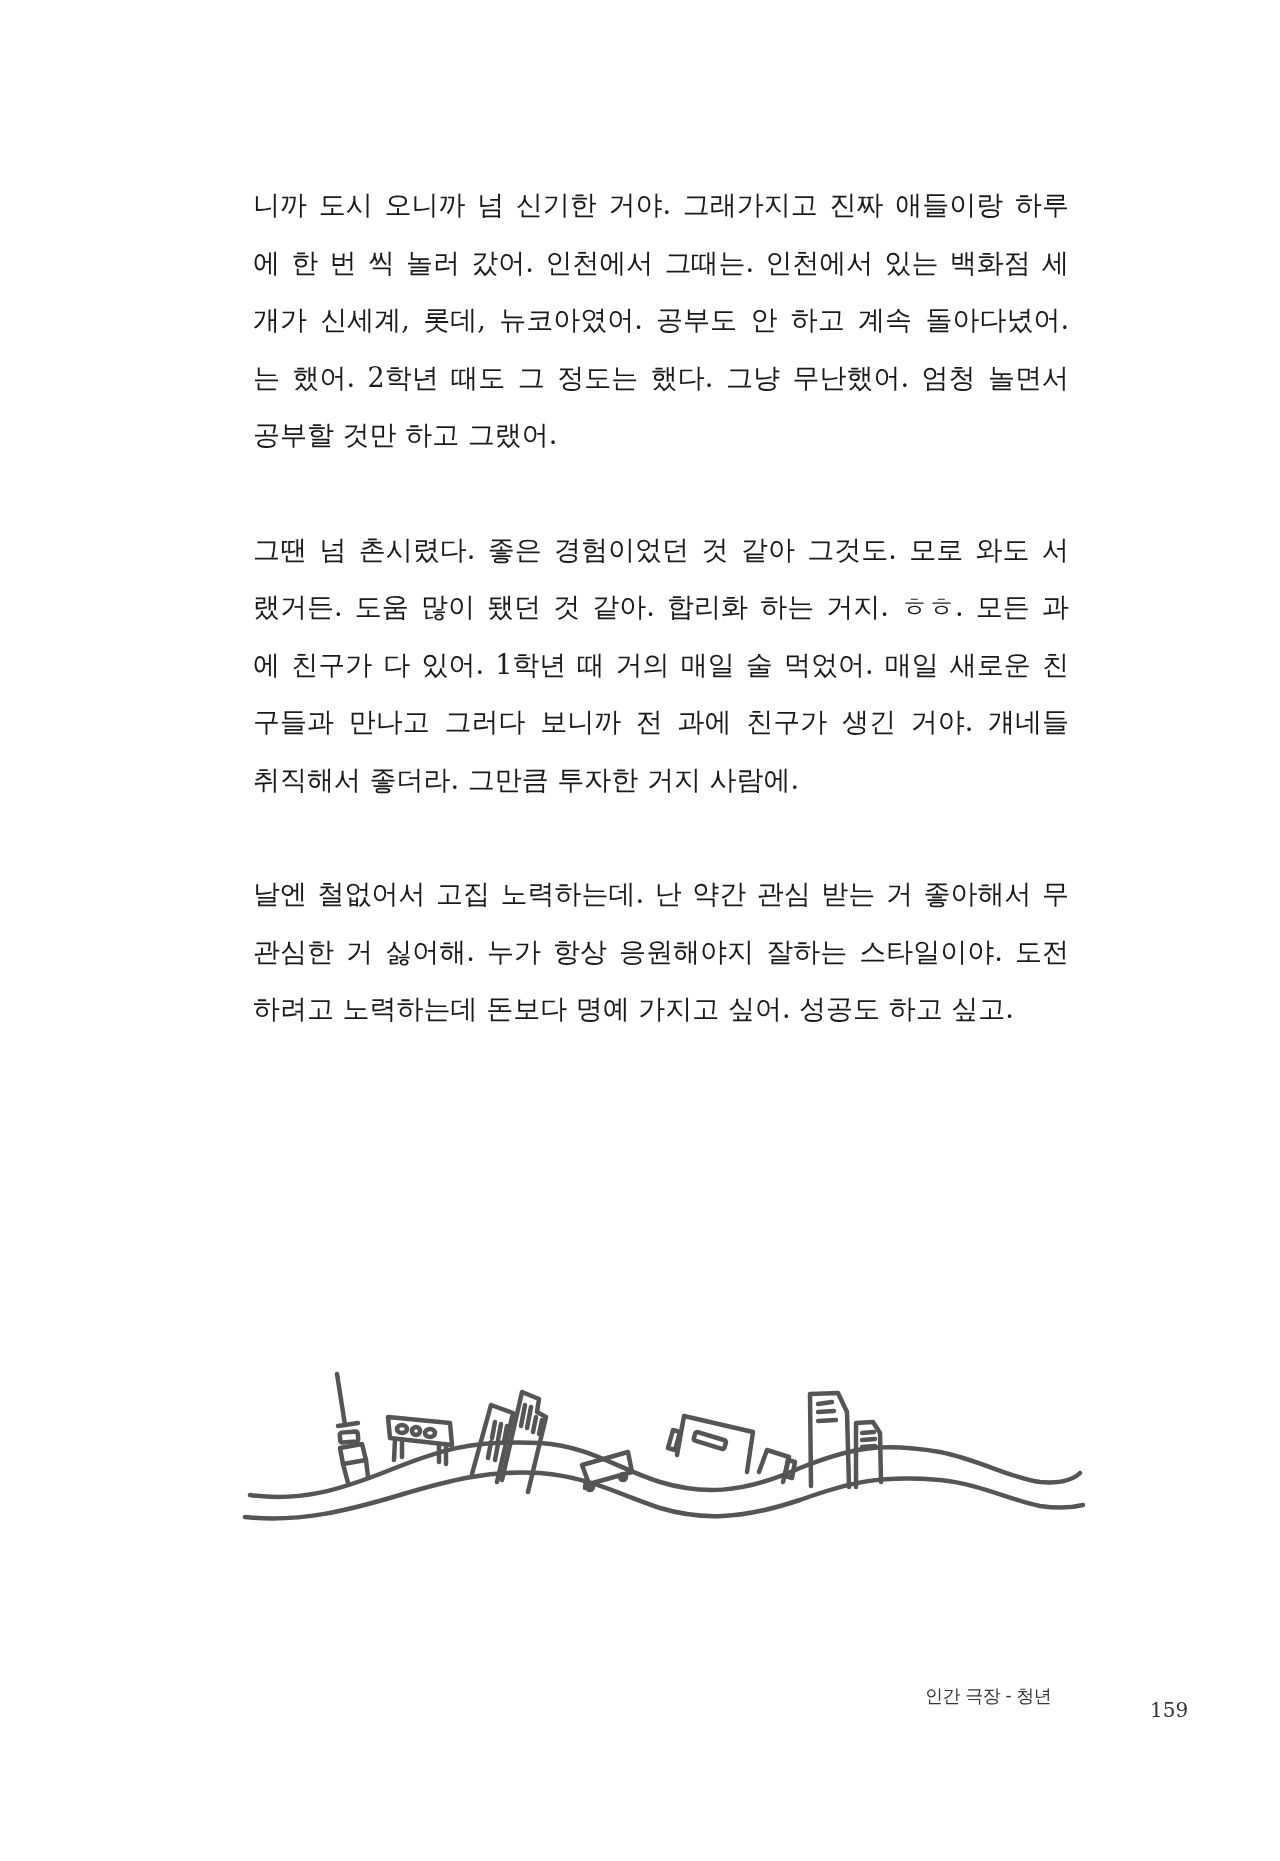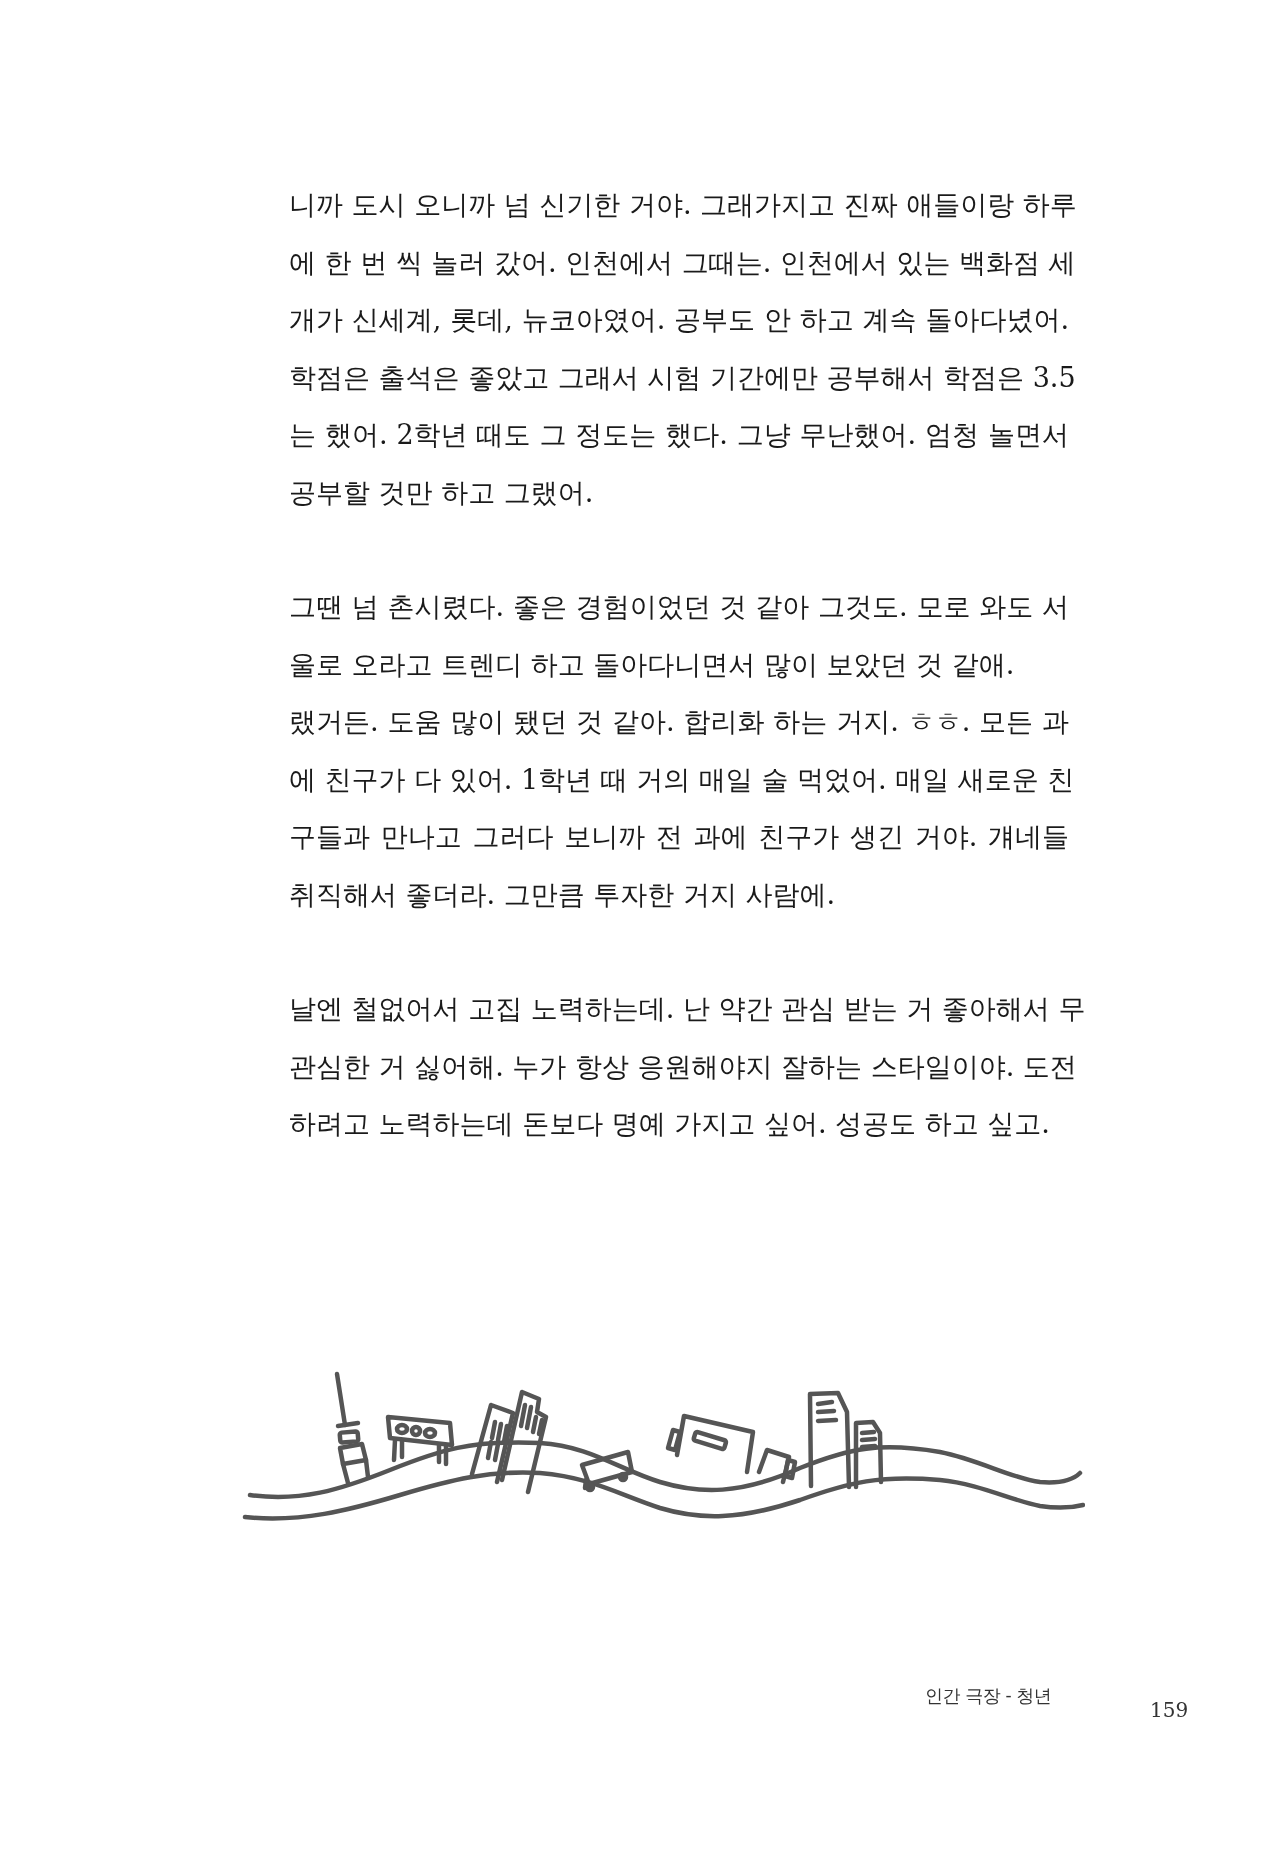--- a/index.html
+++ b/index.html
@@ -27,21 +27,20 @@
       line-height: 57.5px;
       letter-spacing: 0px;
       text-align: justify;
     }
     .line {
       display: block;
       white-space: nowrap;
       text-align: justify;
       text-align-last: justify;
       height: 57.5px;
-      margin-left: 36px;
     }
     .line.last {
       text-align-last: left;
     }
     .illustration {
       position: absolute;
       left: 240px;
       top: 1360px;
       width: 845px;
       height: 180px;
@@ -70,27 +69,25 @@
     }
   </style>
 </head>
 <body>
 
 <div class="page-body">
   <p class="paragraph">
     <span class="line">니까 도시 오니까 넘 신기한 거야. 그래가지고 진짜 애들이랑 하루</span>
     <span class="line">에 한 번 씩 놀러 갔어. 인천에서 그때는. 인천에서 있는 백화점 세</span>
     <span class="line">개가 신세계, 롯데, 뉴코아였어. 공부도 안 하고 계속 돌아다녔어.</span>
-    <span class="line">학점은 출석은 좋았고 그래서 시험 기간에만 공부해서 학점은 3.5</span>
     <span class="line">는 했어. 2학년 때도 그 정도는 했다. 그냥 무난했어. 엄청 놀면서</span>
     <span class="line last">공부할 것만 하고 그랬어.</span>
   </p>
   <p class="paragraph">
     <span class="line">그땐 넘 촌시렸다. 좋은 경험이었던 것 같아 그것도. 모로 와도 서</span>
-    <span class="line last">울로 오라고 트렌디 하고 돌아다니면서 많이 보았던 것 같애.</span>
     <span class="line">랬거든. 도움 많이 됐던 것 같아. 합리화 하는 거지. ㅎㅎ. 모든 과</span>
     <span class="line">에 친구가 다 있어. 1학년 때 거의 매일 술 먹었어. 매일 새로운 친</span>
     <span class="line">구들과 만나고 그러다 보니까 전 과에 친구가 생긴 거야. 걔네들</span>
     <span class="line last">취직해서 좋더라. 그만큼 투자한 거지 사람에.</span>
   </p>
   <p class="paragraph">
     <span class="line">날엔 철없어서 고집 노력하는데. 난 약간 관심 받는 거 좋아해서 무</span>
     <span class="line">관심한 거 싫어해. 누가 항상 응원해야지 잘하는 스타일이야. 도전</span>
     <span class="line last">하려고 노력하는데 돈보다 명예 가지고 싶어. 성공도 하고 싶고.</span>
   </p>

